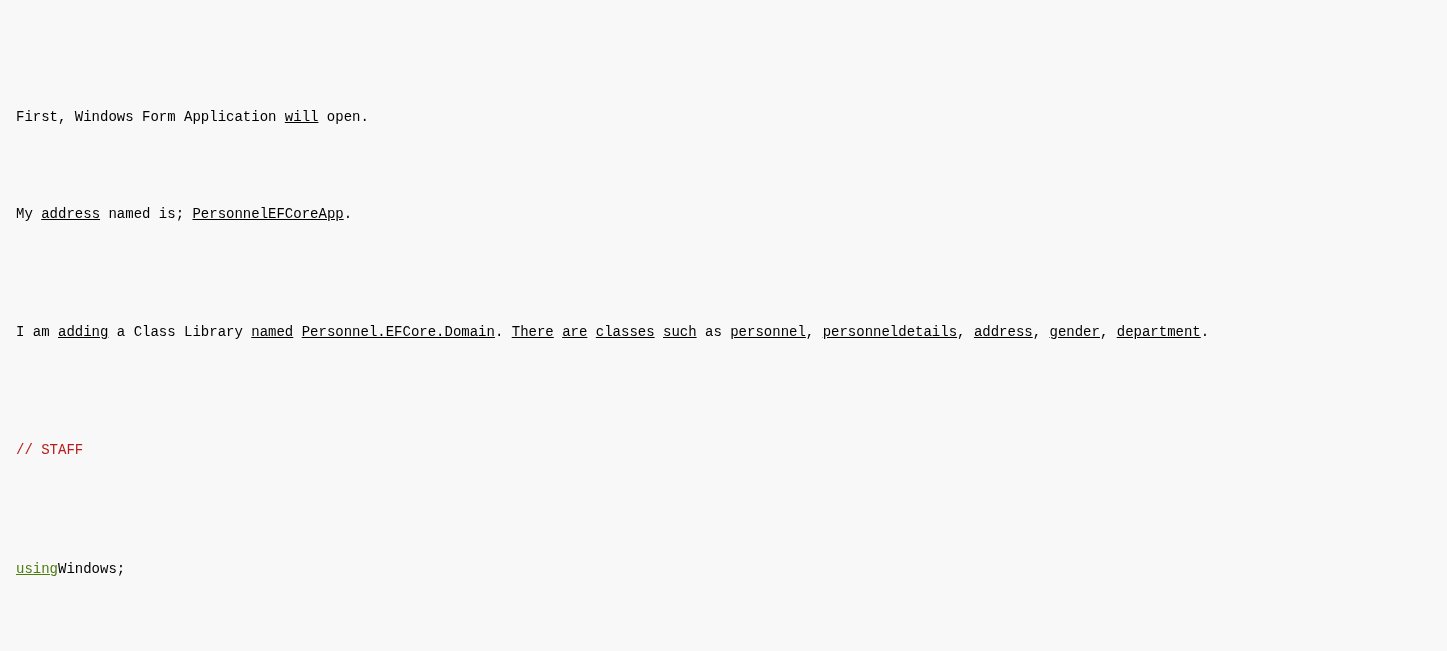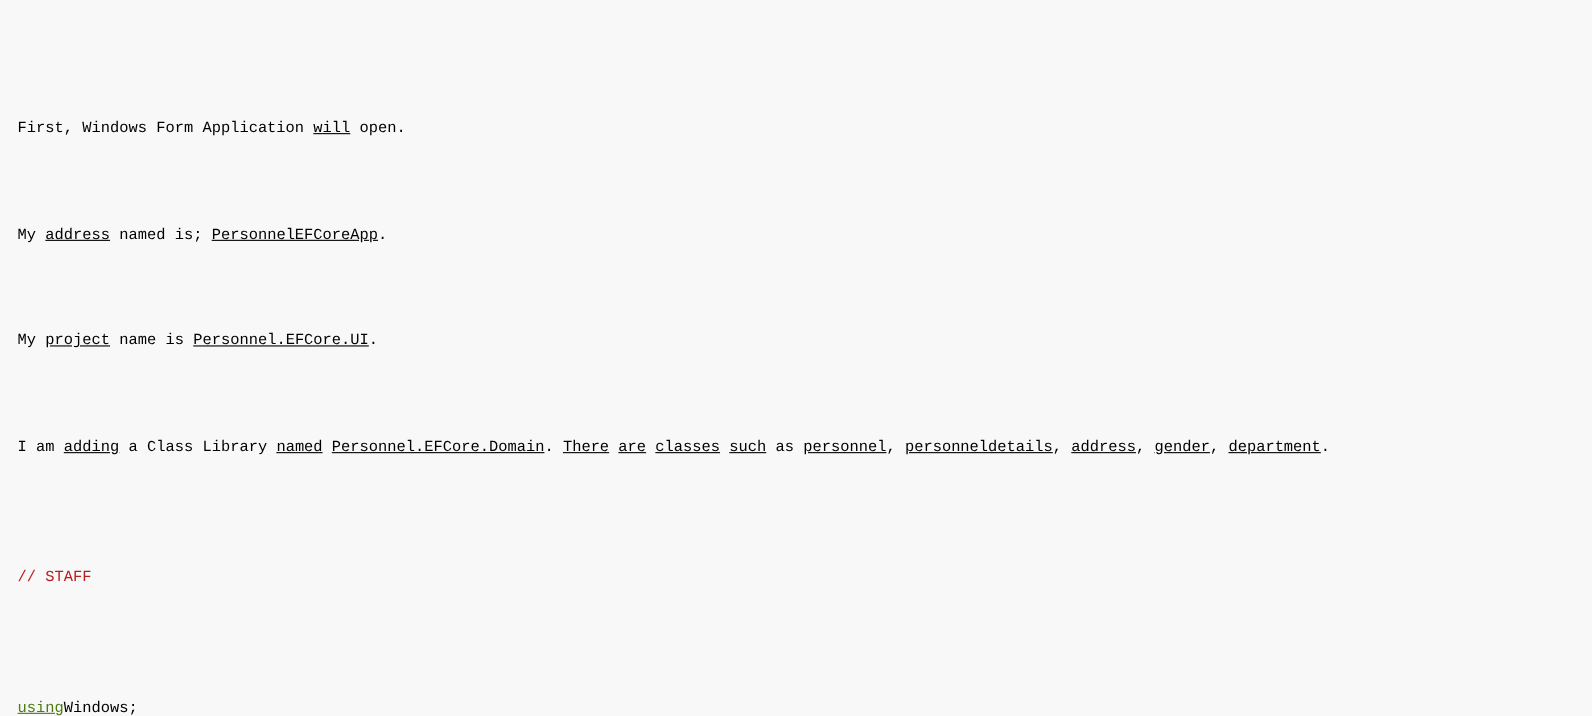--- a/index.html
+++ b/index.html
@@ -55,21 +55,20 @@
 </head>
 <body>
 
 <div class="code-block">
 
   
   <span class="line"><span class="text-normal">First, Windows Form Application </span><span class="text-underline">will</span><span class="text-normal"> open.</span></span>
 
   <span class="line"><span class="text-normal">My </span><span class="text-underline">address</span><span class="text-normal"> named is; </span><span class="text-underline">PersonnelEFCoreApp</span><span class="text-normal">.</span></span>
 
-  <span class="line"><span class="text-normal">My </span><span class="text-underline">project</span><span class="text-normal"> name is </span><span class="text-underline">Personnel.EFCore.UI</span><span class="text-normal">.</span></span>
 
   <span class="line"><span class="text-normal">I am </span><span class="text-underline">adding</span><span class="text-normal"> a Class Library </span><span class="text-underline">named</span><span class="text-normal"> </span><span class="text-underline">Personnel.EFCore.Domain</span><span class="text-normal">. </span><span class="text-underline">There</span><span class="text-normal"> </span><span class="text-underline">are</span><span class="text-normal"> </span><span class="text-underline">classes</span><span class="text-normal"> </span><span class="text-underline">such</span><span class="text-normal"> as </span><span class="text-underline">personnel</span><span class="text-normal">, </span><span class="text-underline">personneldetails</span><span class="text-normal">, </span><span class="text-underline">address</span><span class="text-normal">, </span><span class="text-underline">gender</span><span class="text-normal">, </span><span class="text-underline">department</span><span class="text-normal">.</span></span>
 
   
   <span class="line"><span class="comment">// STAFF</span></span>
 
   
   <span class="line"><span class="keyword">using</span><span class="text-normal">Windows;</span></span>
 
   

